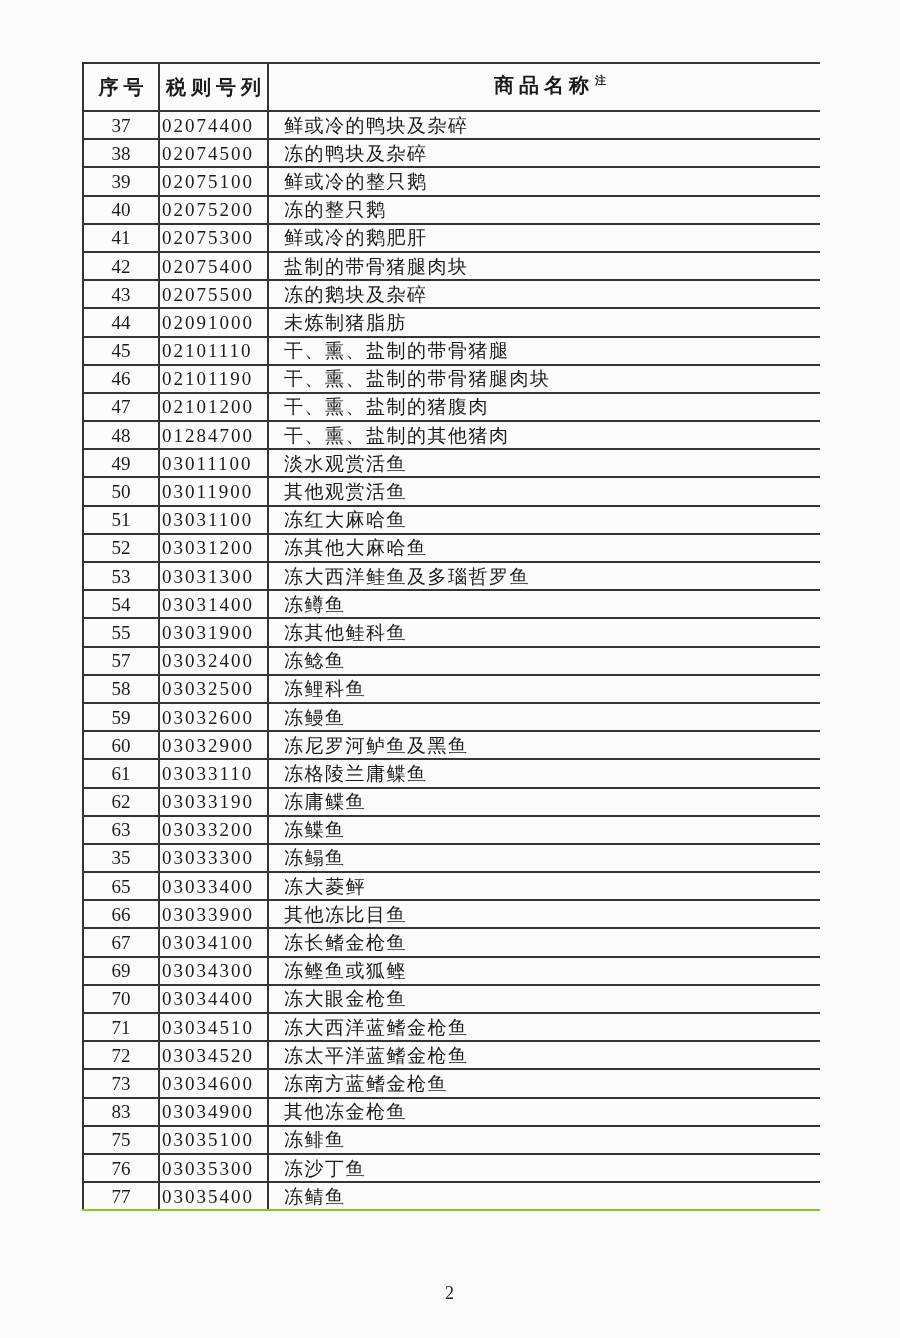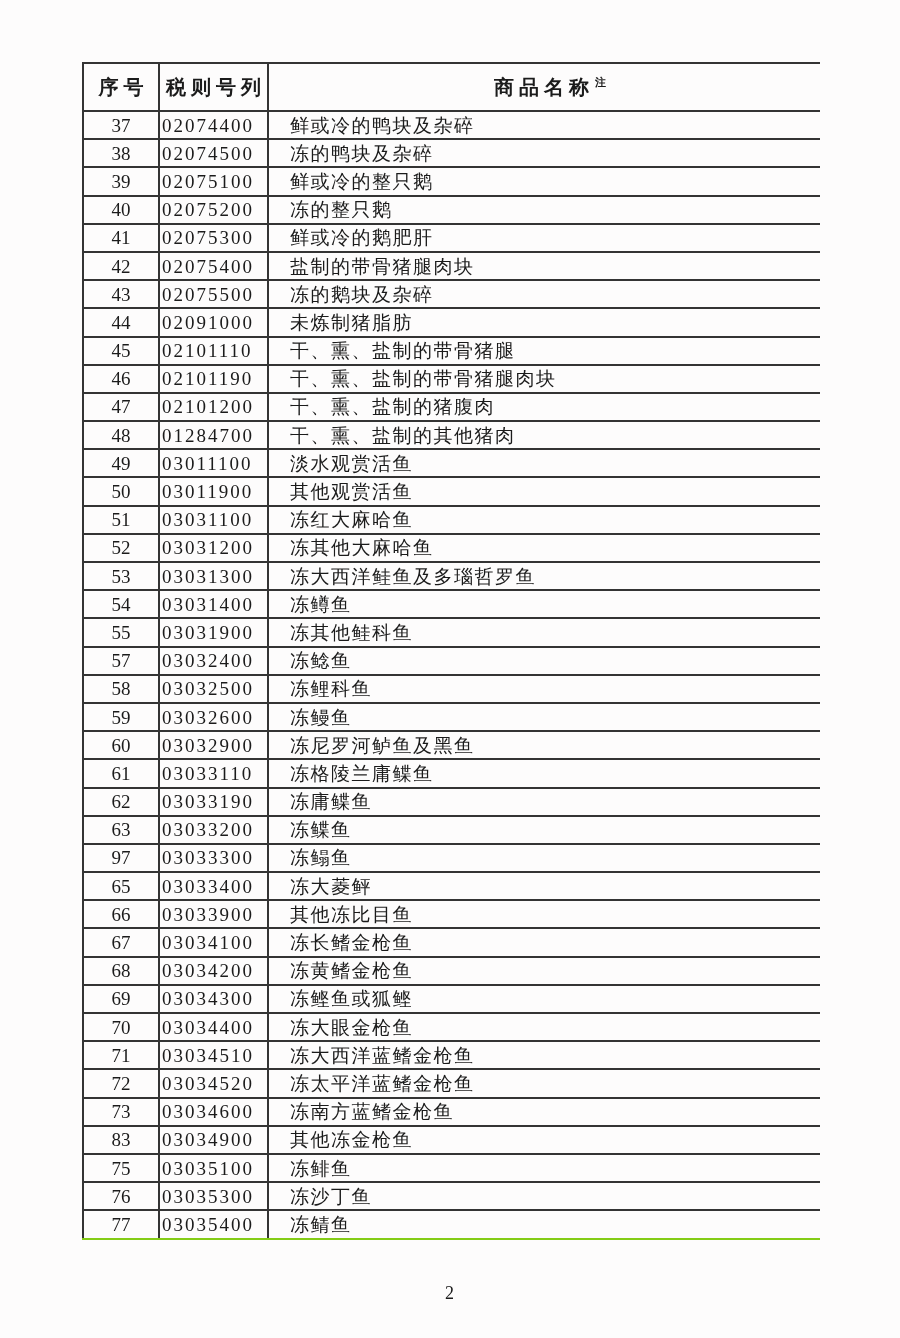--- a/index.html
+++ b/index.html
@@ -53,34 +53,35 @@
   }
   td:nth-child(2) {
     letter-spacing: 2px;
     text-indent: 2px;
     margin-left: 7px;
   }
   th:nth-child(3), td:nth-child(3) {
     text-align: left;
   }
   td:nth-child(3) {
-    padding-left: 21px;
+    padding-left: 15px;
     letter-spacing: 1.5px;
   }
   thead tr { height: 48px; }
   tbody tr { height: 28.2px; }
 
   th {
     font-weight: bold;
     font-size: 20px;
     letter-spacing: 5px;
     text-indent: 5px;
   }
   th:nth-child(3) {
     text-align: center;
+    font-family: Liberation Mono, monospace;
   }
   sup.note {
     font-size: 11px;
     letter-spacing: 0;
     vertical-align: super;
     line-height: 0;
     margin-left: 1px;
   }
   .page-number {
     position: absolute;
@@ -234,45 +235,40 @@
           <td>62</td>
           <td>03033190</td>
           <td>冻庸鲽鱼</td>
         </tr>
         <tr>
           <td>63</td>
           <td>03033200</td>
           <td>冻鲽鱼</td>
         </tr>
         <tr>
-          <td>97</td>
+          <td>35</td>
           <td>03033300</td>
           <td>冻鳎鱼</td>
         </tr>
         <tr>
           <td>65</td>
           <td>03033400</td>
           <td>冻大菱鲆</td>
         </tr>
         <tr>
           <td>66</td>
           <td>03033900</td>
           <td>其他冻比目鱼</td>
         </tr>
         <tr>
           <td>67</td>
           <td>03034100</td>
           <td>冻长鳍金枪鱼</td>
         </tr>
         <tr>
-          <td>68</td>
-          <td>03034200</td>
-          <td>冻黄鳍金枪鱼</td>
-        </tr>
-        <tr>
           <td>69</td>
           <td>03034300</td>
           <td>冻鲣鱼或狐鲣</td>
         </tr>
         <tr>
           <td>70</td>
           <td>03034400</td>
           <td>冻大眼金枪鱼</td>
         </tr>
         <tr>

